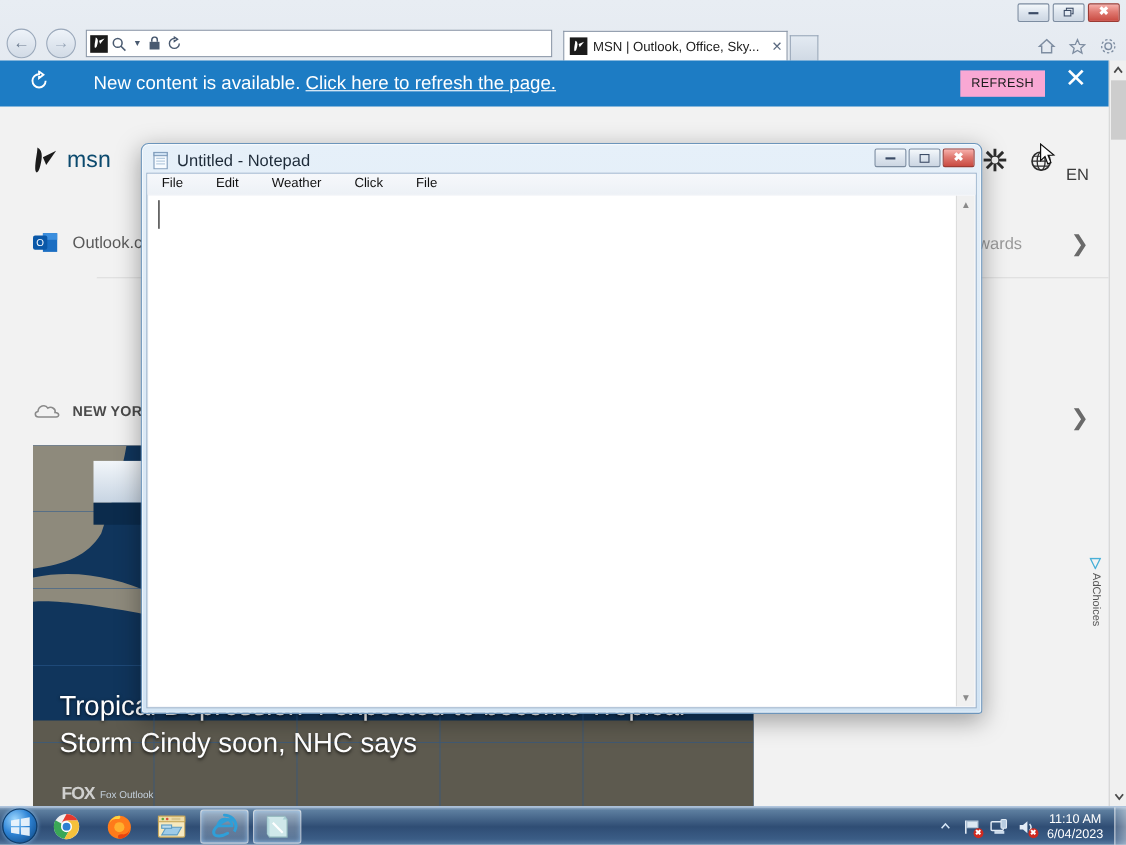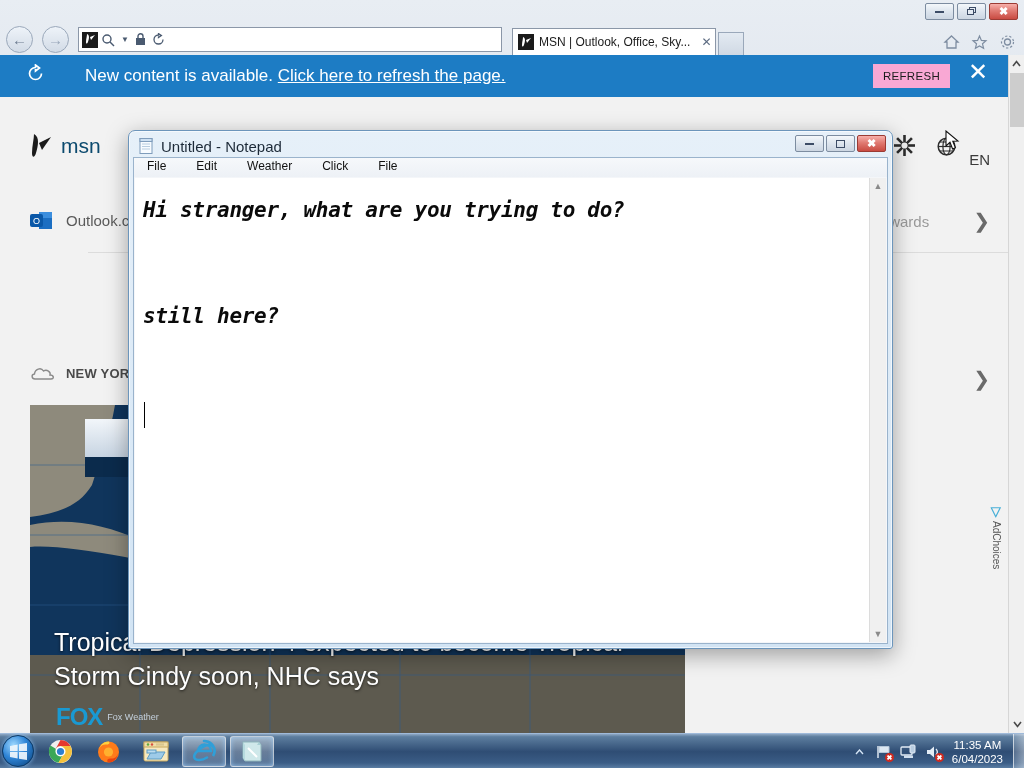--- a/index.html
+++ b/index.html
@@ -135,21 +135,21 @@
     background:linear-gradient(to bottom,#f2f6fa,#c7d4e2);
     display:flex; align-items:center; padding-left:65px;
     font-size:26px; font-weight:bold; color:#0b3a6b;
   }
   #hero-banner-sub2 { position:absolute; left:55px; top:52px; width:420px; height:20px; background:#0b2b4c; }
   #hero-title {
     position:absolute; left:24px; bottom:40px; width:600px;
     font-size:25px; line-height:34px; color:#fff; text-shadow:0 1px 3px rgba(0,0,0,.7);
   }
   #hero-src { position:absolute; left:26px; bottom:2px; display:flex;align-items:center;gap:5px; }
-  #hero-src-logo { font-size:24px; font-weight:bold; color:#0ea5e9; letter-spacing:-1px; opacity:.85;}
+  #hero-src-logo { font-size:16px; font-weight:bold; color:#e5e5e5; letter-spacing:-1px; opacity:.85;}
   #hero-src-txt { font-size:9px; color:#c4d0dc; }
 
   #adchoices {
     position:absolute; right:4px; top:410px; width:16px;
     writing-mode:vertical-rl; font-size:10px; color:#555;
     display:flex; align-items:center; gap:3px;
   }
   #adchoices-ico { transform:rotate(90deg); }
 
   
@@ -442,21 +442,21 @@
           <g opacity=".9">
             <circle cx="460" cy="57" r="13" fill="none" stroke="#d8453b" stroke-width="2"></circle>
             <path d="M455 50 C462 52 464 58 459 64 M465 64 C458 62 456 56 461 50" stroke="#d8453b" stroke-width="2" fill="none"></path>
           </g>
         </svg>
         <div id="hero-banner">T</div>
         <div id="hero-banner-sub2"></div>
         <div id="hero-title">Tropical Depression 4 expected to become Tropical Storm Cindy soon, NHC says</div>
         <div id="hero-src">
           <span id="hero-src-logo">FOX</span>
-          <span id="hero-src-txt">Fox Weather</span>
+          <span id="hero-src-txt">Fox Outlook</span>
         </div>
       </div>
 
       <div id="adchoices">
         <span id="adchoices-ico">
           <svg width="11" height="11" viewBox="0 0 11 11">
               <path d="M1 1 L10 5.5 L1 10 Z" fill="none" stroke="#49b0d8" stroke-width="1.2"></path>
             </svg>
         </span>
         <span>AdChoices</span>
@@ -508,23 +508,20 @@
     <div id="np-body">
       <div id="np-menu">
         <div>File</div>
         <div>Edit</div>
         <div>Weather</div>
         <div>Click</div>
         <div>File</div>
       </div>
       <div id="np-text-area">
         <div style="flex:1;display:flex;flex-direction:column;">
-          <div id="np-text">Hi stranger, what are you trying to do?
-
-still here?</div>
           <div id="np-caret"></div>
           <div style="flex:1"></div>
         </div>
         <div id="np-scroll">
           <div class="np-sb-arrow">▲</div>
           <div class="np-sb-arrow">▼</div>
         </div>
       </div>
     </div>
   </div>
@@ -610,20 +607,20 @@
           </svg>
       </span>
       <span class="tray-ico">
         <svg width="16" height="16" viewBox="0 0 16 16">
             <path d="M2 6 H5 L9 2.5 V13.5 L5 10 H2 Z" fill="#e3ecf6"></path>
             <path d="M11 5 A4.5 4.5 0 0 1 11 11" fill="none" stroke="#e3ecf6" stroke-width="1.3"></path>
           </svg>
         <span class="redx">✖</span>
       </span>
       <div id="clock">
-        <div>11:35 AM</div>
+        <div>11:10 AM</div>
         <div>6/04/2023</div>
       </div>
       <div id="show-desktop"></div>
     </div>
   </div>
 
 </div>
 
 </body></html>

